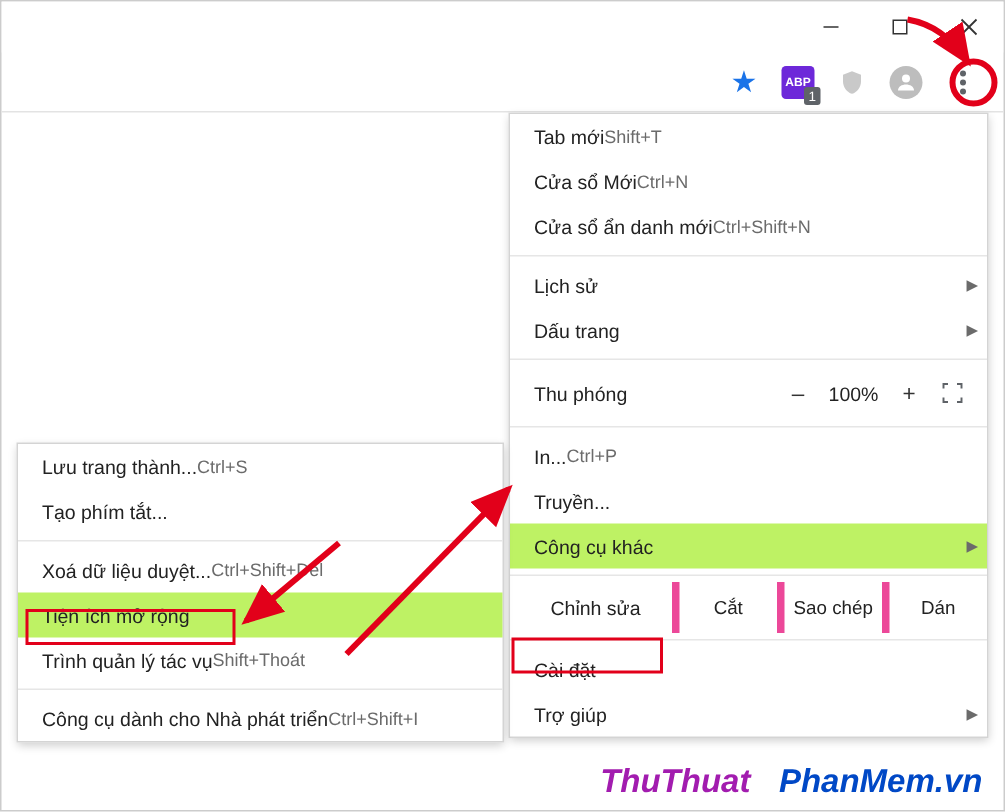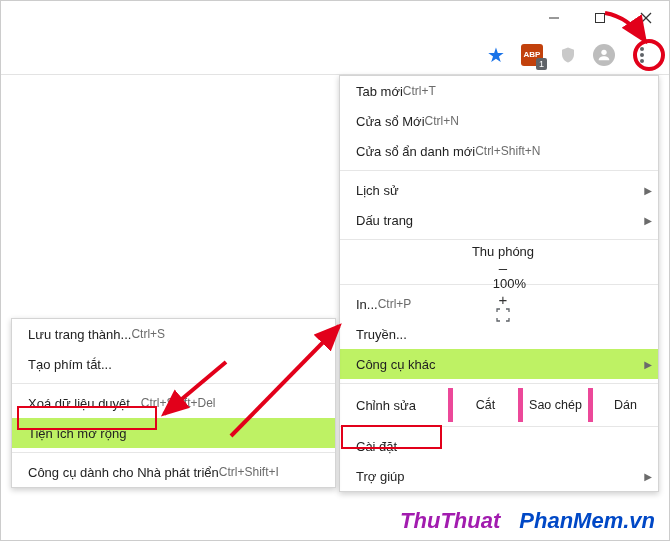--- a/index.html
+++ b/index.html
@@ -7,47 +7,47 @@
 
   
   .titlebar { height: 34px; background: #fff; display: flex; justify-content: flex-end; align-items: center; }
   .titlebtn { width: 46px; height: 34px; display: flex; align-items: center; justify-content: center; color: #333; }
   .titlebtn svg { width: 12px; height: 12px; }
 
   
   .toolbar { height: 40px; display: flex; justify-content: flex-end; align-items: center; gap: 14px; padding-right: 14px; border-bottom: 1px solid #e3e3e3; }
   .tb-item { width: 22px; height: 22px; display: flex; align-items: center; justify-content: center; position: relative; }
   .star { color: #1a73e8; font-size: 20px; }
-  .abp { width: 22px; height: 22px; background: #c2410c; border-radius: 3px; color: #fff; font-size: 8px; font-weight: bold; display:flex; align-items:center; justify-content:center; }
+  .abp { width: 22px; height: 22px; background: #6d28d9; border-radius: 3px; color: #fff; font-size: 8px; font-weight: bold; display:flex; align-items:center; justify-content:center; }
   .abp-badge { position:absolute; bottom:-4px; right:-4px; background:#5f6368; color:#fff; font-size:9px; border-radius:2px; padding:0 3px; line-height:12px; }
   .shield { color:#bdbdbd; font-size:18px; }
   .avatar { width:22px; height:22px; border-radius:50%; background:#bdbdbd; display:flex; align-items:center; justify-content:center; color:#fff; }
   .avatar svg { width:16px; height:16px; }
   .kebab { width:26px; height:26px; display:flex; align-items:center; justify-content:center; color:#5f6368; }
   .kebab-dot { width:4px; height:4px; background:#5f6368; border-radius:50%; margin:1px 0; }
   .kebab-wrap { display:flex; flex-direction:column; align-items:center; }
 
   
   .menu { position:absolute; top:74px; right:10px; width:320px; background:#fff; border:1px solid #d4d4d4; box-shadow:0 2px 6px rgba(0,0,0,.2); font-size:13px; color:#222; }
   .mitem { display:flex; justify-content:flex-start; align-items:center; height:30px; padding:0 16px; }
   .mitem.hover { background:#bef264; }
   .shortcut { color:#6b6b6b; font-size:12px; }
   .sep { height:1px; background:#e6e6e6; margin:4px 0; }
-  .zoomrow { display:flex; align-items:center; height:36px; padding:0 8px 0 16px;flex-direction:column; }
+  .zoomrow { display:flex; align-items:center; height:36px; padding:0 8px 0 16px; }
   .zoomrow .lbl { flex:1; }
   .zbtn { width:28px; text-align:center; color:#333; font-size:15px; }
-  .zval { width:46px; text-align:right; font-size:13px; }
+  .zval { width:46px; text-align:center; font-size:13px; }
   .fs { width:30px; display:flex; align-items:center; justify-content:center; }
-  .editrow { display:flex; align-items:center; height:34px; }
+  .editrow { display:flex; align-items:center; height:34px;margin-left:11px; }
   .editrow .lbl { flex:1; padding-left:16px; }
   .editbtn { flex:0 0 70px; text-align:center; border-left:5px solid #ec4899; height:100%; display:flex; align-items:center; justify-content:center; font-size:12.5px; }
   .submenu-indicator { position:absolute; right:6px; color:#6b6b6b; font-size:10px; }
 
   
-  .submenu { position:absolute; top:317px; left:10px; width:325px; background:#fff; border:1px solid #d4d4d4; box-shadow:0 2px 6px rgba(0,0,0,.2); font-size:13px; color:#222; }
+  .submenu { position:absolute; top:294px; left:10px; width:325px; background:#fff; border:1px solid #d4d4d4; box-shadow:0 2px 6px rgba(0,0,0,.2); font-size:13px; color:#222; }
 
   
   .redbox { position:absolute; border:2px solid #e2001a; pointer-events:none; }
   .redcircle { position:absolute; border:4px solid #e2001a; border-radius:50%; pointer-events:none; }
 
   
   .ann-arrow { position:absolute; pointer-events:none; }
 
   
   .watermark { position:absolute; bottom:6px; right:14px; font-size:22px; font-weight:700; font-style:italic; }
@@ -100,21 +100,21 @@
         <div class="kebab-dot"></div>
         <div class="kebab-dot"></div>
         <div class="kebab-dot"></div>
       </div>
   </div>
 </div>
 
 <div class="menu">
   <div class="mitem">
     <span>Tab mới</span>
-    <span class="shortcut">Ctrl+T</span>
+    <span class="shortcut">Shift+T</span>
   </div>
   <div class="mitem">
     <span>Cửa sổ Mới</span>
     <span class="shortcut">Ctrl+N</span>
   </div>
   <div class="mitem">
     <span>Cửa sổ ẩn danh mới</span>
     <span class="shortcut">Ctrl+Shift+N</span>
   </div>
   <div class="sep"></div>
@@ -176,20 +176,24 @@
   <div class="mitem">
     <span>Tạo phím tắt...</span>
   </div>
   <div class="sep"></div>
   <div class="mitem">
     <span>Xoá dữ liệu duyệt...</span>
     <span class="shortcut">Ctrl+Shift+Del</span>
   </div>
   <div class="mitem hover">
     <span>Tiện ích mở rộng</span>
+  </div>
+  <div class="mitem">
+    <span>Trình quản lý tác vụ</span>
+    <span class="shortcut">Shift+Thoát</span>
   </div>
   <div class="sep"></div>
   <div class="mitem">
     <span>Công cụ dành cho Nhà phát triển</span>
     <span class="shortcut">Ctrl+Shift+I</span>
   </div>
 </div>
 
 <div class="redbox" style="top:424px; right:227px; width:101px; height:24px;"></div>
 <div class="redbox" style="top:405px; left:16px; width:140px; height:24px;"></div>

